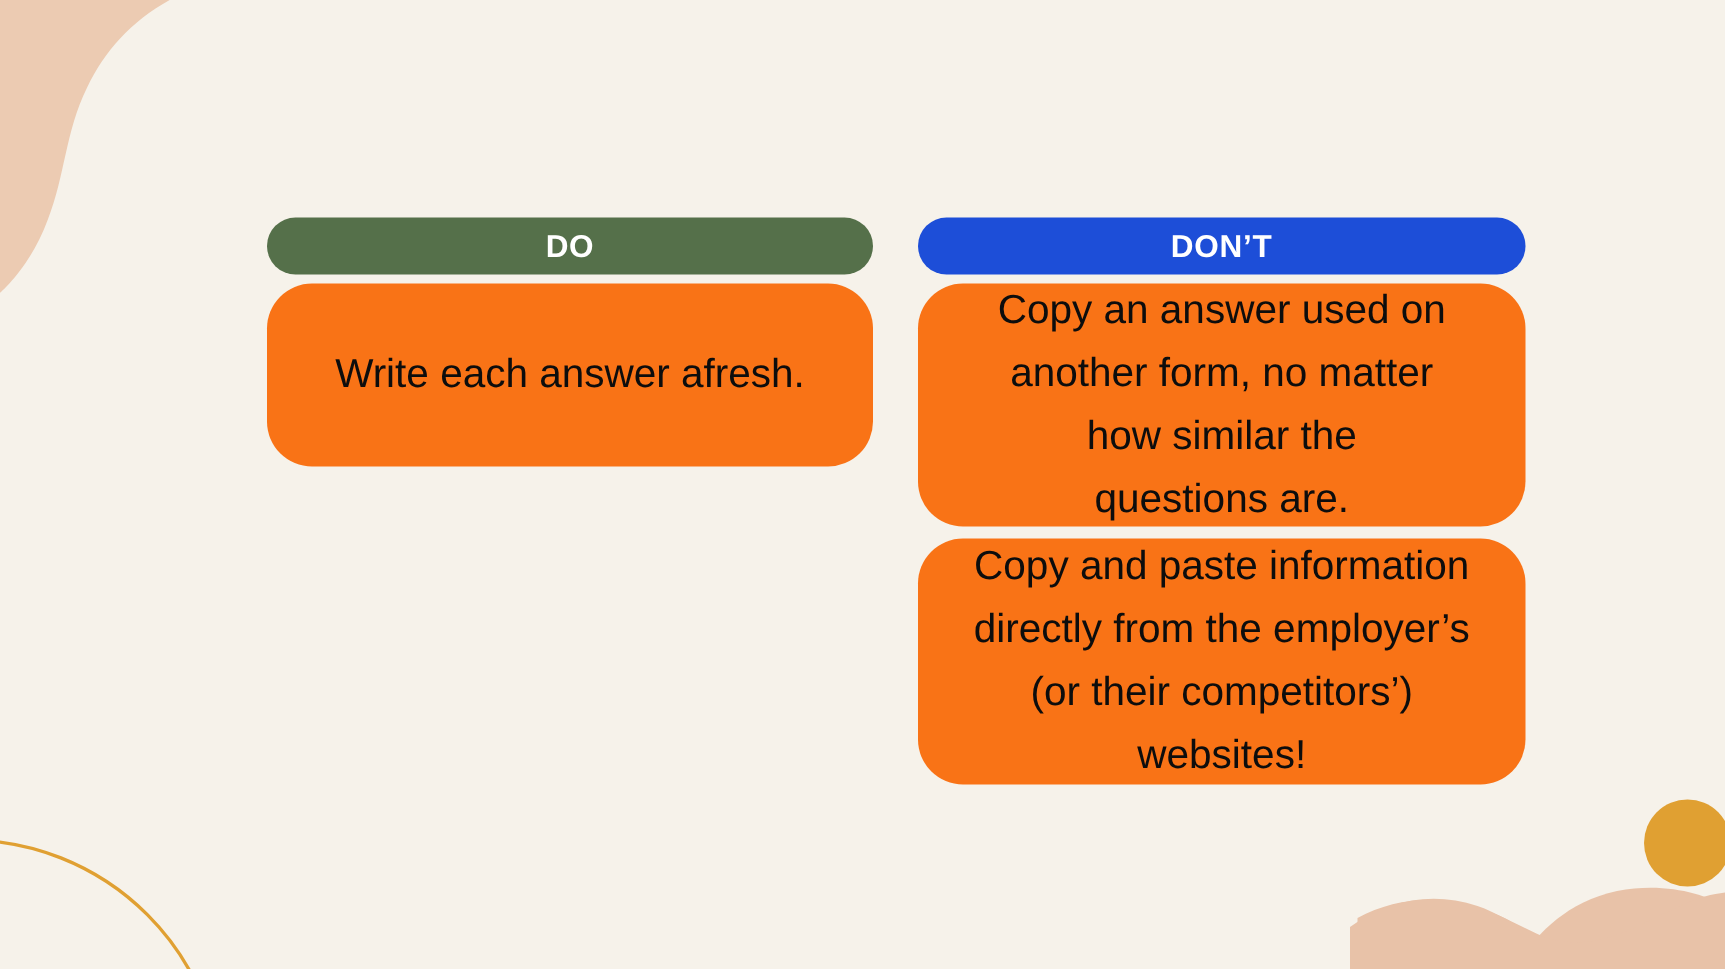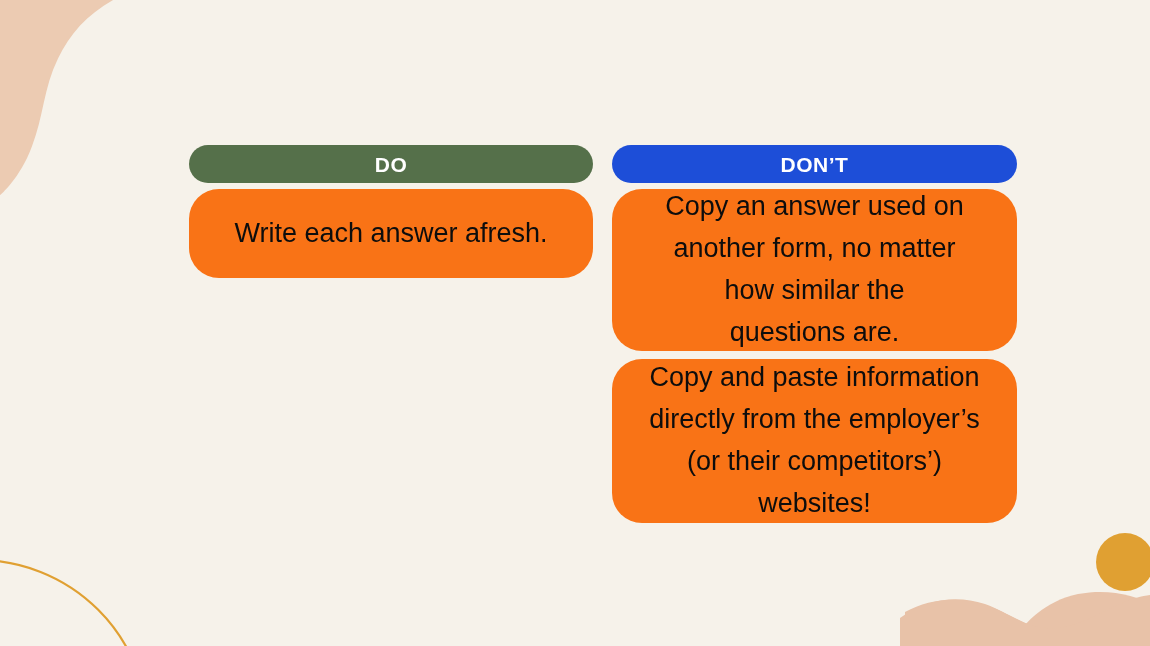--- a/index.html
+++ b/index.html
@@ -40,21 +40,21 @@
     width: 1150px;
     height: 646px;
   }
 
   .column {
     position: absolute;
     top: 145px;
   }
 
   .column-do {
-    left: 189px;
+    left: 178px;
     width: 404px;
   }
 
   .column-dont {
     left: 612px;
     width: 405px;
   }
 
   .col-header {
     height: 38px;
@@ -80,21 +80,21 @@
     line-height: 1.55;
     text-align: center;
     display: flex;
     align-items: center;
     justify-content: center;
     padding: 16px 26px;
   }
 
   .column-do .card {
     margin-top: 6px;
-    height: 89px;
+    height: 122px;
   }
 
   .column-dont .card-1 {
     margin-top: 6px;
     height: 162px;
   }
 
   .column-dont .card-2 {
     margin-top: 8px;
     height: 164px;

